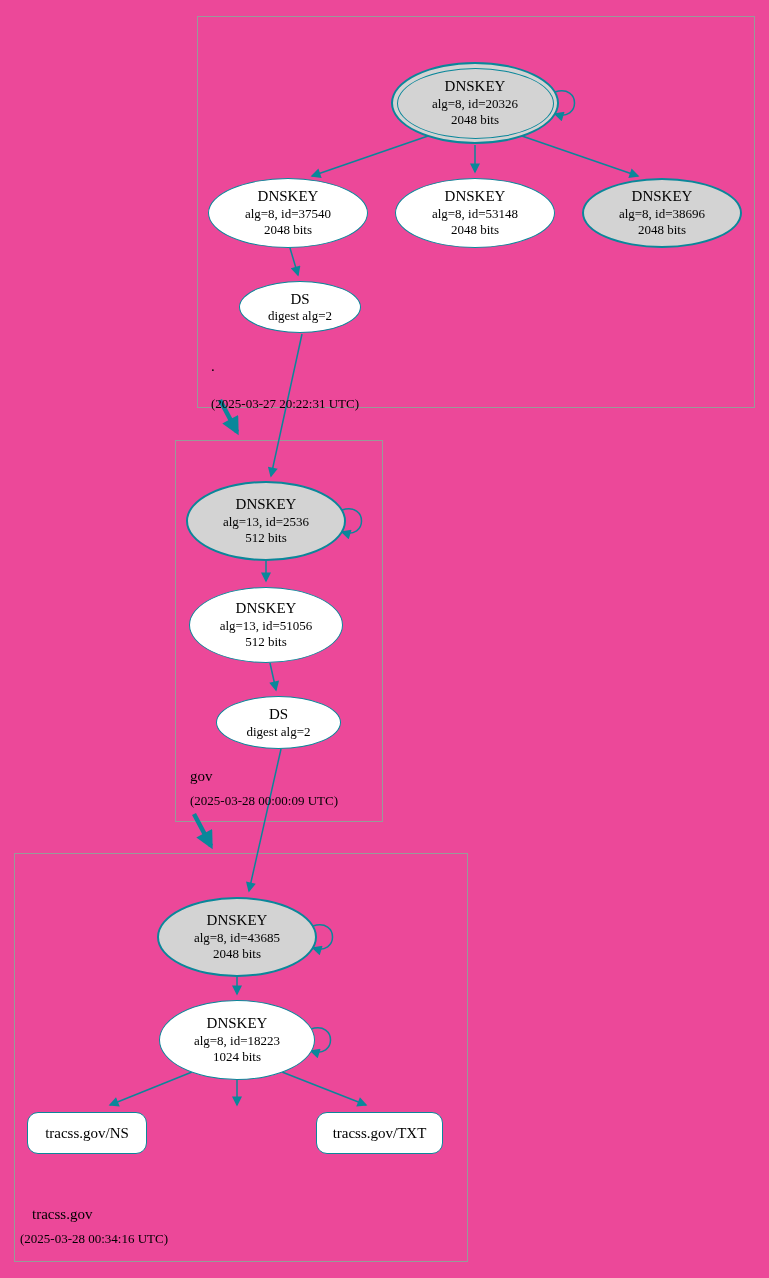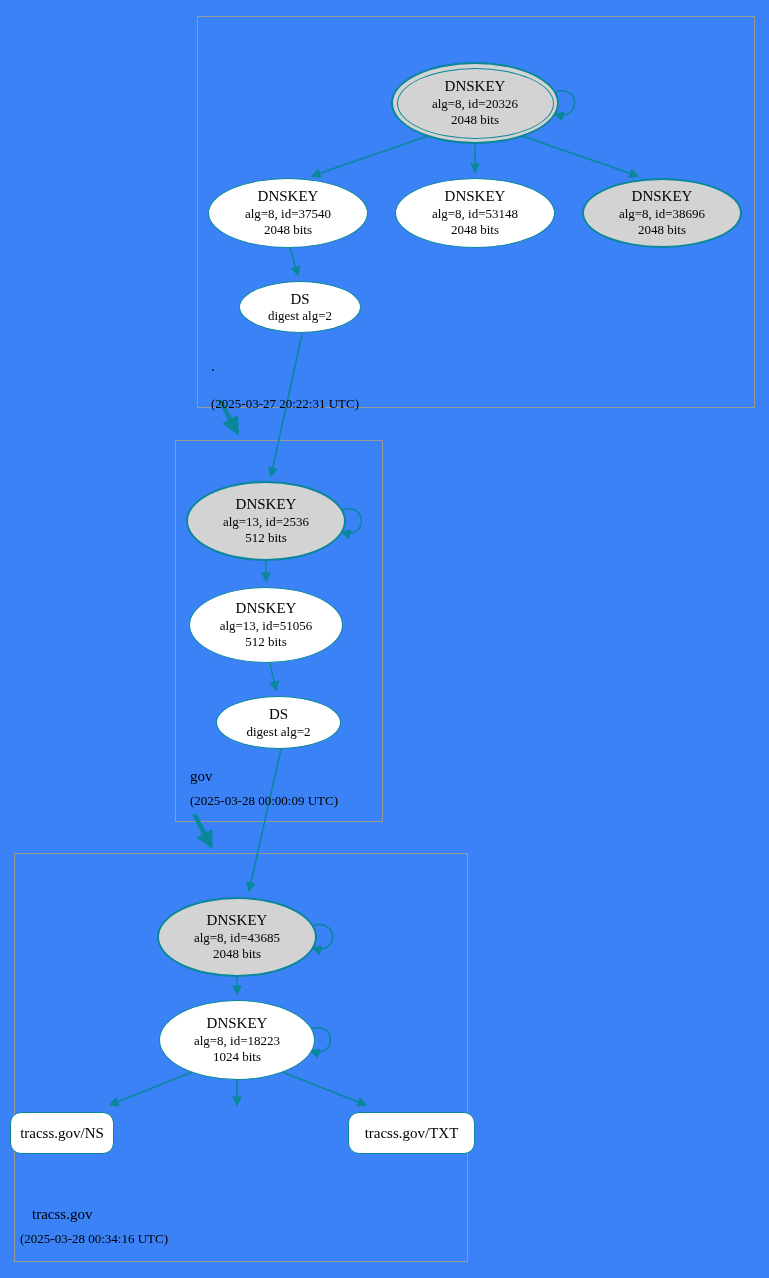--- a/index.html
+++ b/index.html
@@ -5,21 +5,21 @@
   * { box-sizing: border-box; margin: 0; padding: 0; }
   html, body { background: #ffffff; }
   body {
     font-family: "Liberation Serif", "DejaVu Serif", serif;
     color: var(--text, #000);
   }
   .canvas {
     position: relative;
     width: 769px;
     height: 1278px;
-    background: #3b82f6;
+    background: #ec4899;
     overflow: hidden;
   }
   .zone-box {
     position: absolute;
     border: 1px solid var(--box-border, #999);
     z-index: 1;
     background: transparent;
   }
   .edges {
     position: absolute;
@@ -166,25 +166,25 @@
     <span class="sub">alg=8, id=43685</span>
     <span class="sub">2048 bits</span>
   </div>
 
   <div class="node ellipse" style="left:159px; top:1000px; width:156px; height:80px;">
     <span class="title">DNSKEY</span>
     <span class="sub">alg=8, id=18223</span>
     <span class="sub">1024 bits</span>
   </div>
 
-  <div class="node rrset" style="left:10px; top:1112px; width:104px; height:42px;">
+  <div class="node rrset" style="left:27px; top:1112px; width:120px; height:42px;">
     <span class="title">tracss.gov/NS</span>
   </div>
 
 
-  <div class="node rrset" style="left:348px; top:1112px; width:127px; height:42px;">
+  <div class="node rrset" style="left:316px; top:1112px; width:127px; height:42px;">
     <span class="title">tracss.gov/TXT</span>
   </div>
 
   <div class="zone-label" style="left:32px; top:1206px;">tracss.gov</div>
   <div class="zone-ts" style="left:20px; top:1231px;">(2025-03-28 00:34:16 UTC)</div>
 
 </div>
 
 </body></html>

